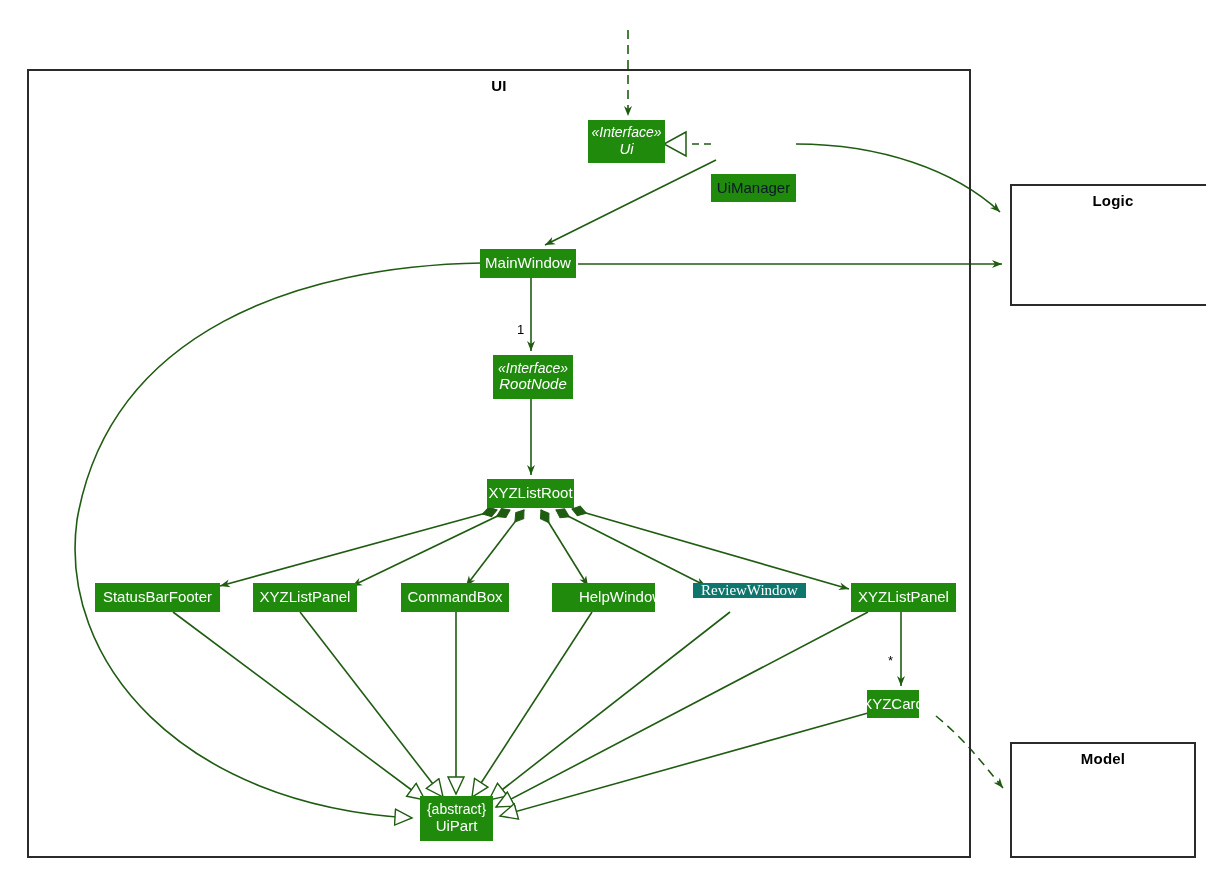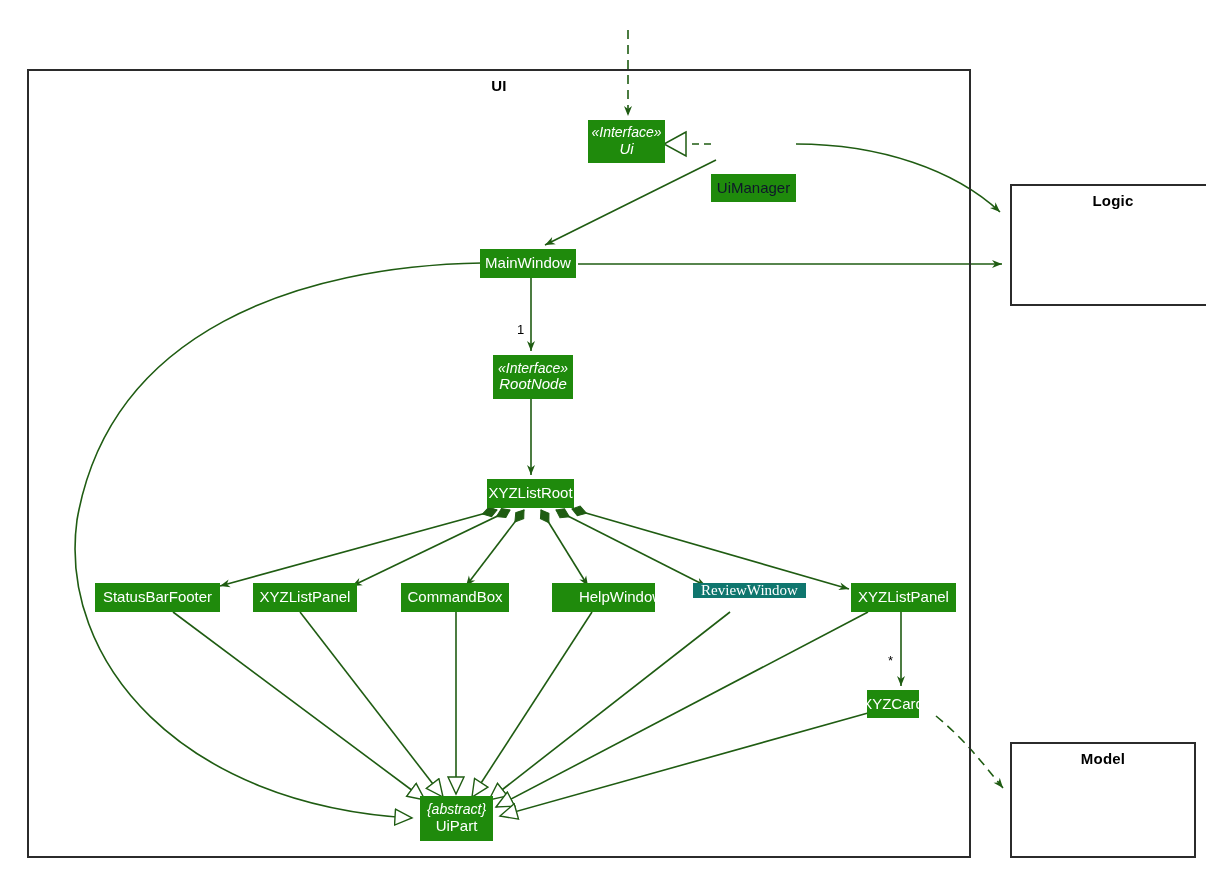--- a/index.html
+++ b/index.html
@@ -61,21 +61,20 @@
   .node .stereo {
     font-style: italic;
     font-size: 14px;
   }
   .node .iname-italic {
     font-style: italic;
     font-size: 15px;
   }
   .node .abstract-tag {
     font-size: 14px;
-    font-style: italic;
   }
   
   .edge-label {
     position: absolute;
     font-size: 13px;
     color: #000000;
     z-index: 6;
     white-space: nowrap;
   }
 </style>

